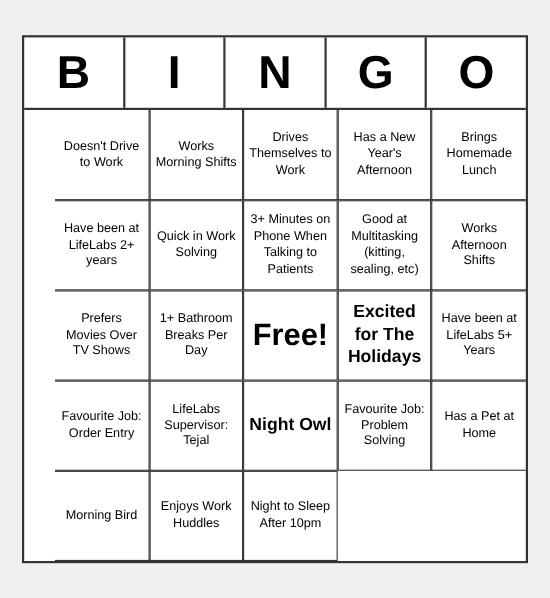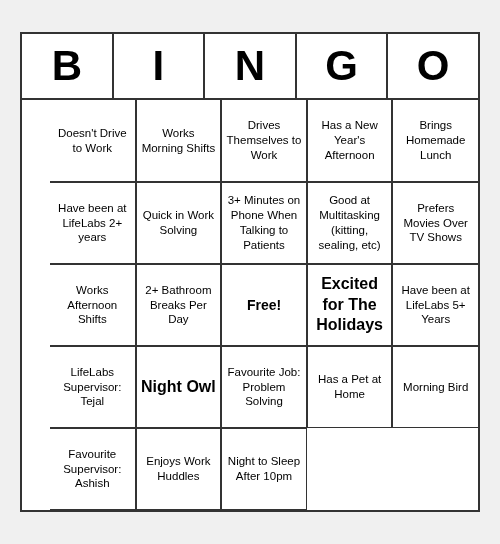--- a/index.html
+++ b/index.html
@@ -47,21 +47,21 @@
       padding: 4px;
       font-size: 11.5px;
       line-height: 1.3;
       font-family: Arial, sans-serif;
     }
     .bingo-cell.highlighted {
       font-size: 16px;
       font-weight: bold;
     }
     .bingo-cell.free {
-      font-size: 14px;
+      font-size: 28px;
       font-weight: bold;
     }
     .bingo-cell:nth-child(5n) {
       border-right: none;
     }
     .bingo-cell:nth-child(5n+1) {
       border-left: none;
     }
     
     .bingo-cell:nth-child(-n+5) {
@@ -82,28 +82,28 @@
   <div class="bingo-grid">
   <div class="bingo-cell">Doesn't Drive to Work</div>
       <div class="bingo-cell">Works Morning Shifts</div>
       <div class="bingo-cell">Drives Themselves to Work</div>
       <div class="bingo-cell">Has a New Year's Afternoon</div>
       <div class="bingo-cell">Brings Homemade Lunch</div>
       <div class="bingo-cell">Have been at LifeLabs 2+ years</div>
       <div class="bingo-cell">Quick in Work Solving</div>
       <div class="bingo-cell">3+ Minutes on Phone When Talking to Patients</div>
       <div class="bingo-cell">Good at Multitasking (kitting, sealing, etc)</div>
+      <div class="bingo-cell">Works Afternoon Shifts</div>
       <div class="bingo-cell">Prefers Movies Over TV Shows</div>
-      <div class="bingo-cell">Works Afternoon Shifts</div>
-      <div class="bingo-cell">2+ Bathroom Breaks Per Day</div>
+      <div class="bingo-cell">1+ Bathroom Breaks Per Day</div>
       <div class="bingo-cell free">Free!</div>
       <div class="bingo-cell highlighted">Excited for The Holidays</div>
       <div class="bingo-cell">Have been at LifeLabs 5+ Years</div>
+      <div class="bingo-cell">Favourite Job: Order Entry</div>
       <div class="bingo-cell">LifeLabs Supervisor: Tejal</div>
       <div class="bingo-cell highlighted">Night Owl</div>
       <div class="bingo-cell">Favourite Job: Problem Solving</div>
       <div class="bingo-cell">Has a Pet at Home</div>
       <div class="bingo-cell">Morning Bird</div>
-      <div class="bingo-cell">Favourite Supervisor: Ashish</div>
       <div class="bingo-cell">Enjoys Work Huddles</div>
       <div class="bingo-cell">Night to Sleep After 10pm</div>
     </div>
 </div>
 
 </body></html>

